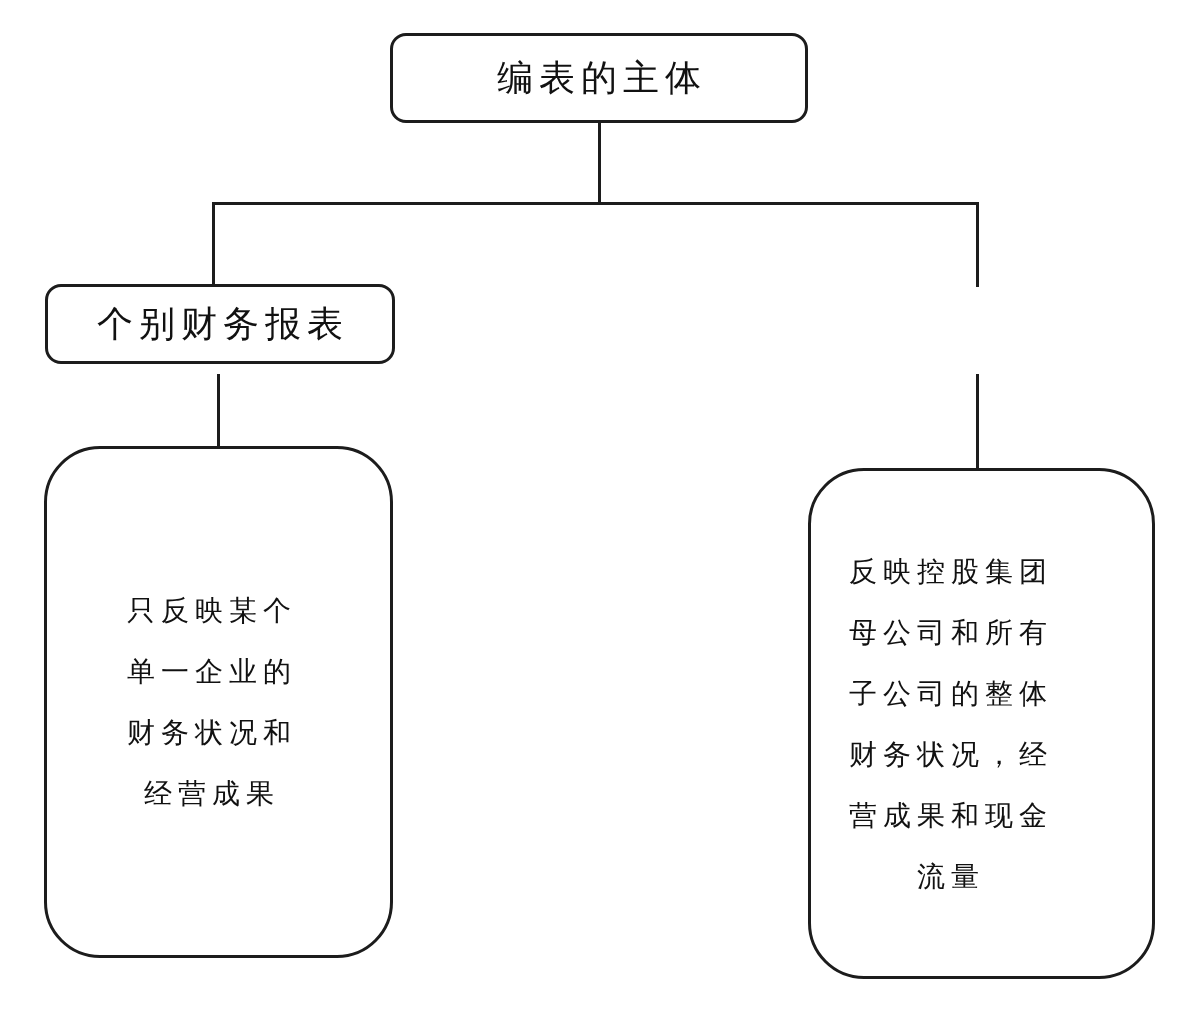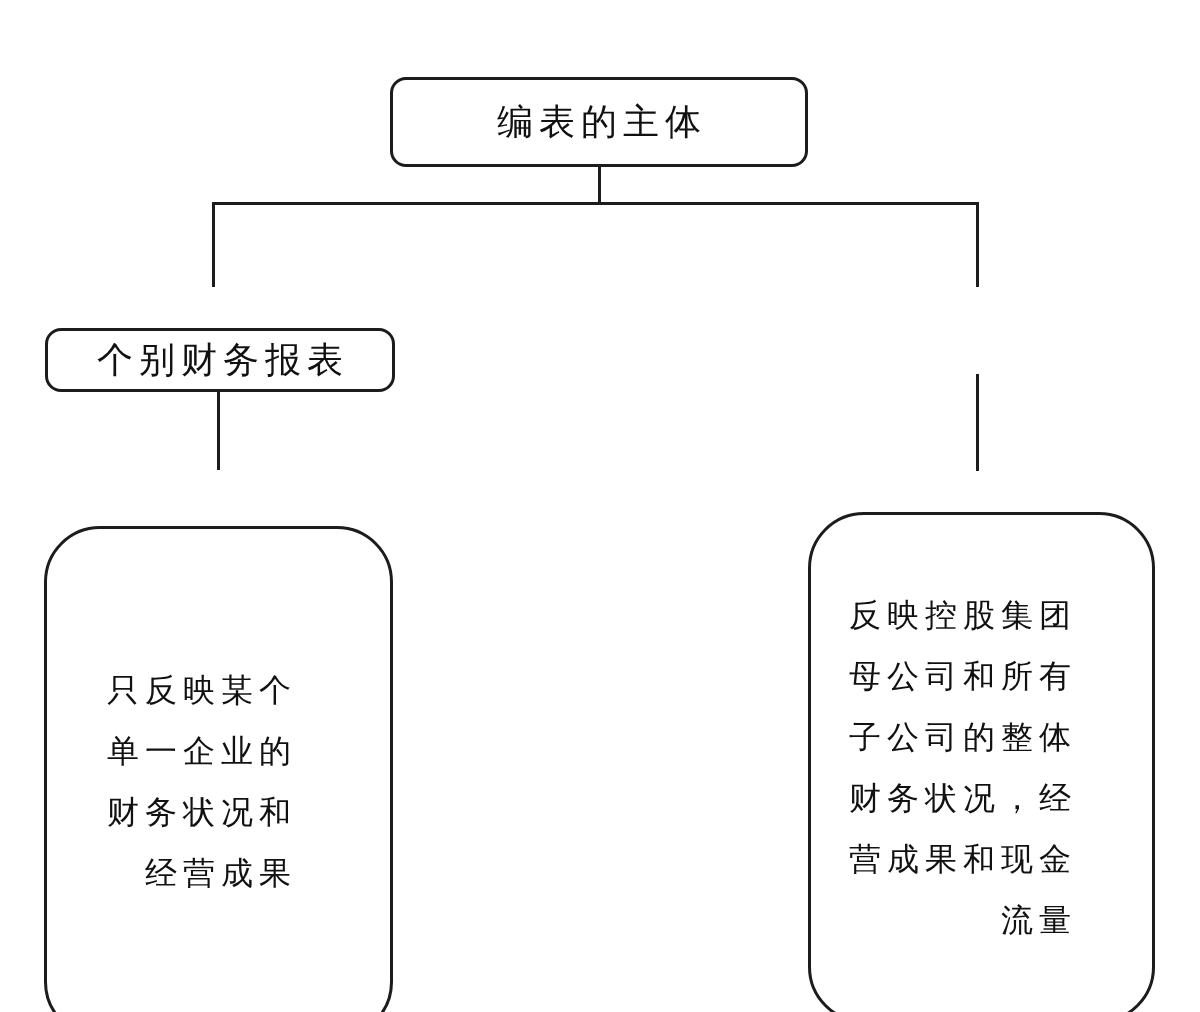--- a/index.html
+++ b/index.html
@@ -17,46 +17,45 @@
     overflow: hidden;
   }
   .node {
     position: absolute;
     box-sizing: border-box;
     border: 3px solid #1c1c1c;
     background: #ffffff;
     display: flex;
     align-items: center;
     justify-content: center;
-    margin-top: 44px;
   }
   .node--label {
     border-radius: 16px;
   }
   .node--desc {
     border-radius: 56px;
     justify-content: flex-start;
   }
   .node-label-text {
     font-size: 36px;
     letter-spacing: 6px;
     white-space: nowrap;
     text-indent: 6px; 
   }
   .node-desc-text {
-    font-size: 32px;
+    font-size: 28px;
     line-height: 61px;
     letter-spacing: 6px;
     white-space: pre-line;
-    text-align: right;
+    text-align: center;
   }
   #box-top        { left: 390px; top: 33px;  width: 418px; height: 90px; }
-  #box-mid-left   { left: 45px;  top: 284px; width: 350px; height: 64px; }
+  #box-mid-left   { left: 45px;  top: 284px; width: 350px; height: 80px; }
   #box-mid-right  { left: 808px; top: 284px; width: 350px; height: 92px; }
-  #box-bot-left   { left: 44px;  top: 482px; width: 349px; height: 512px; padding-left: 60px; }
+  #box-bot-left   { left: 44px;  top: 446px; width: 349px; height: 512px; padding-left: 80px; }
   #box-bot-right  { left: 808px; top: 468px; width: 347px; height: 511px; padding-left: 38px; }
 
   .line {
     position: absolute;
     background: #1c1c1c;
   }
   #line-stem       { left: 598px; top: 123px; width: 3px;   height: 82px; }
   #line-horizontal { left: 212px; top: 202px; width: 767px; height: 3px;  }
   #line-drop-left  { left: 212px; top: 202px; width: 3px;   height: 85px; }
   #line-drop-right { left: 976px; top: 202px; width: 3px;   height: 85px; }

